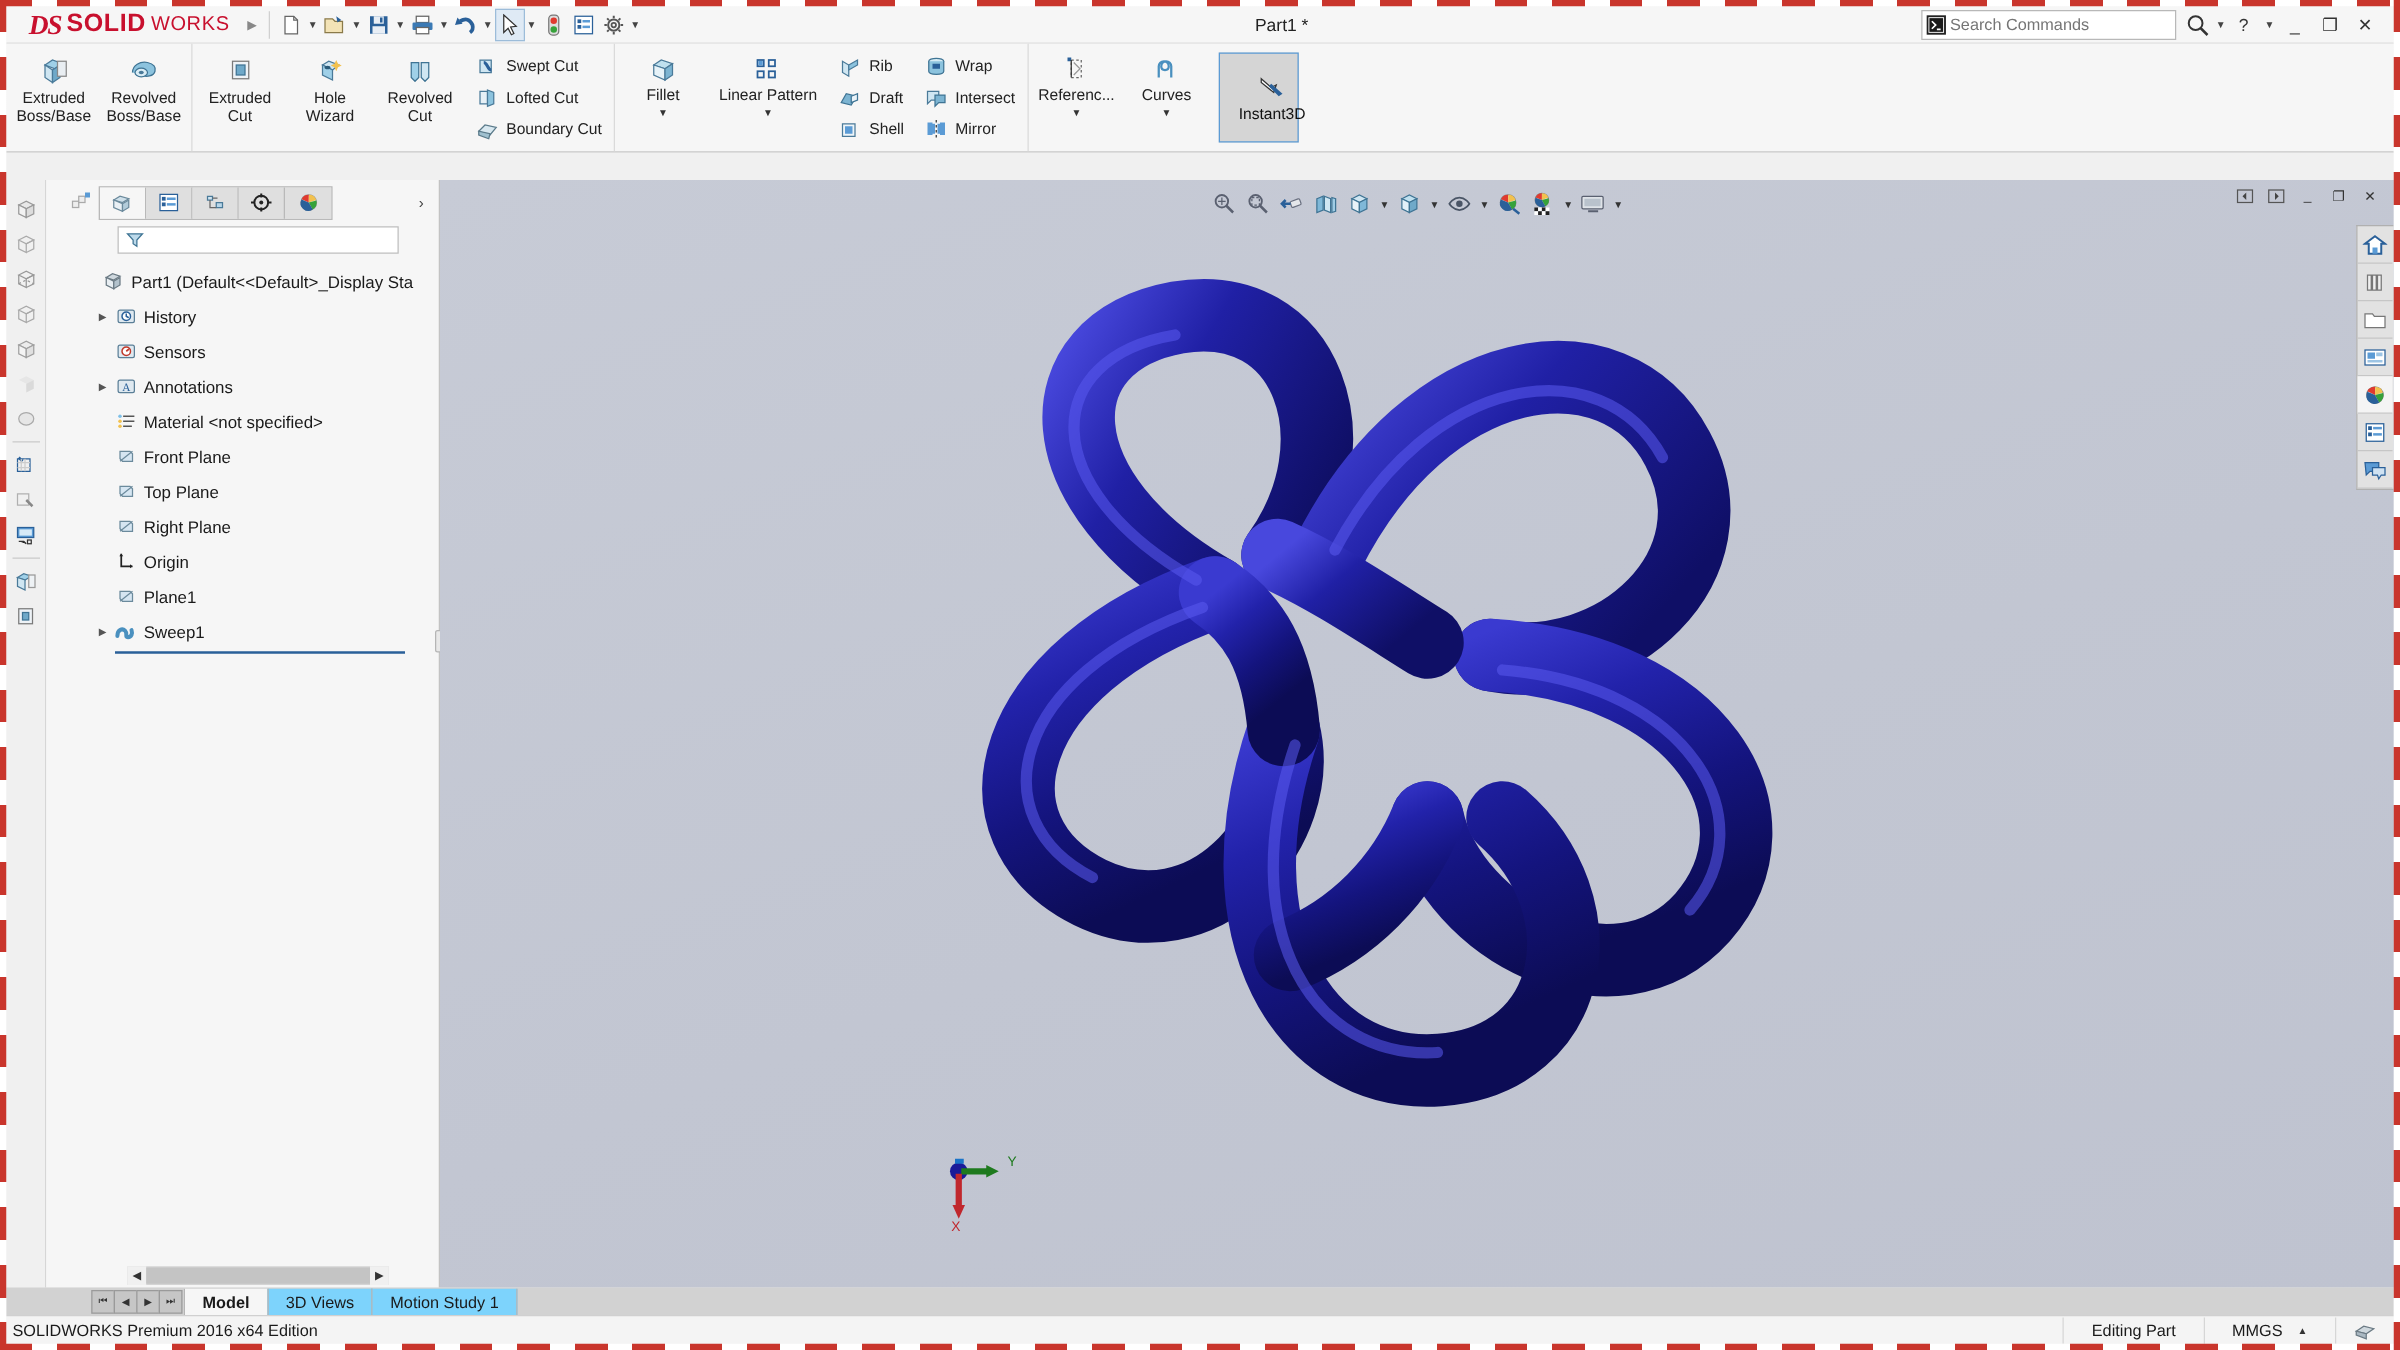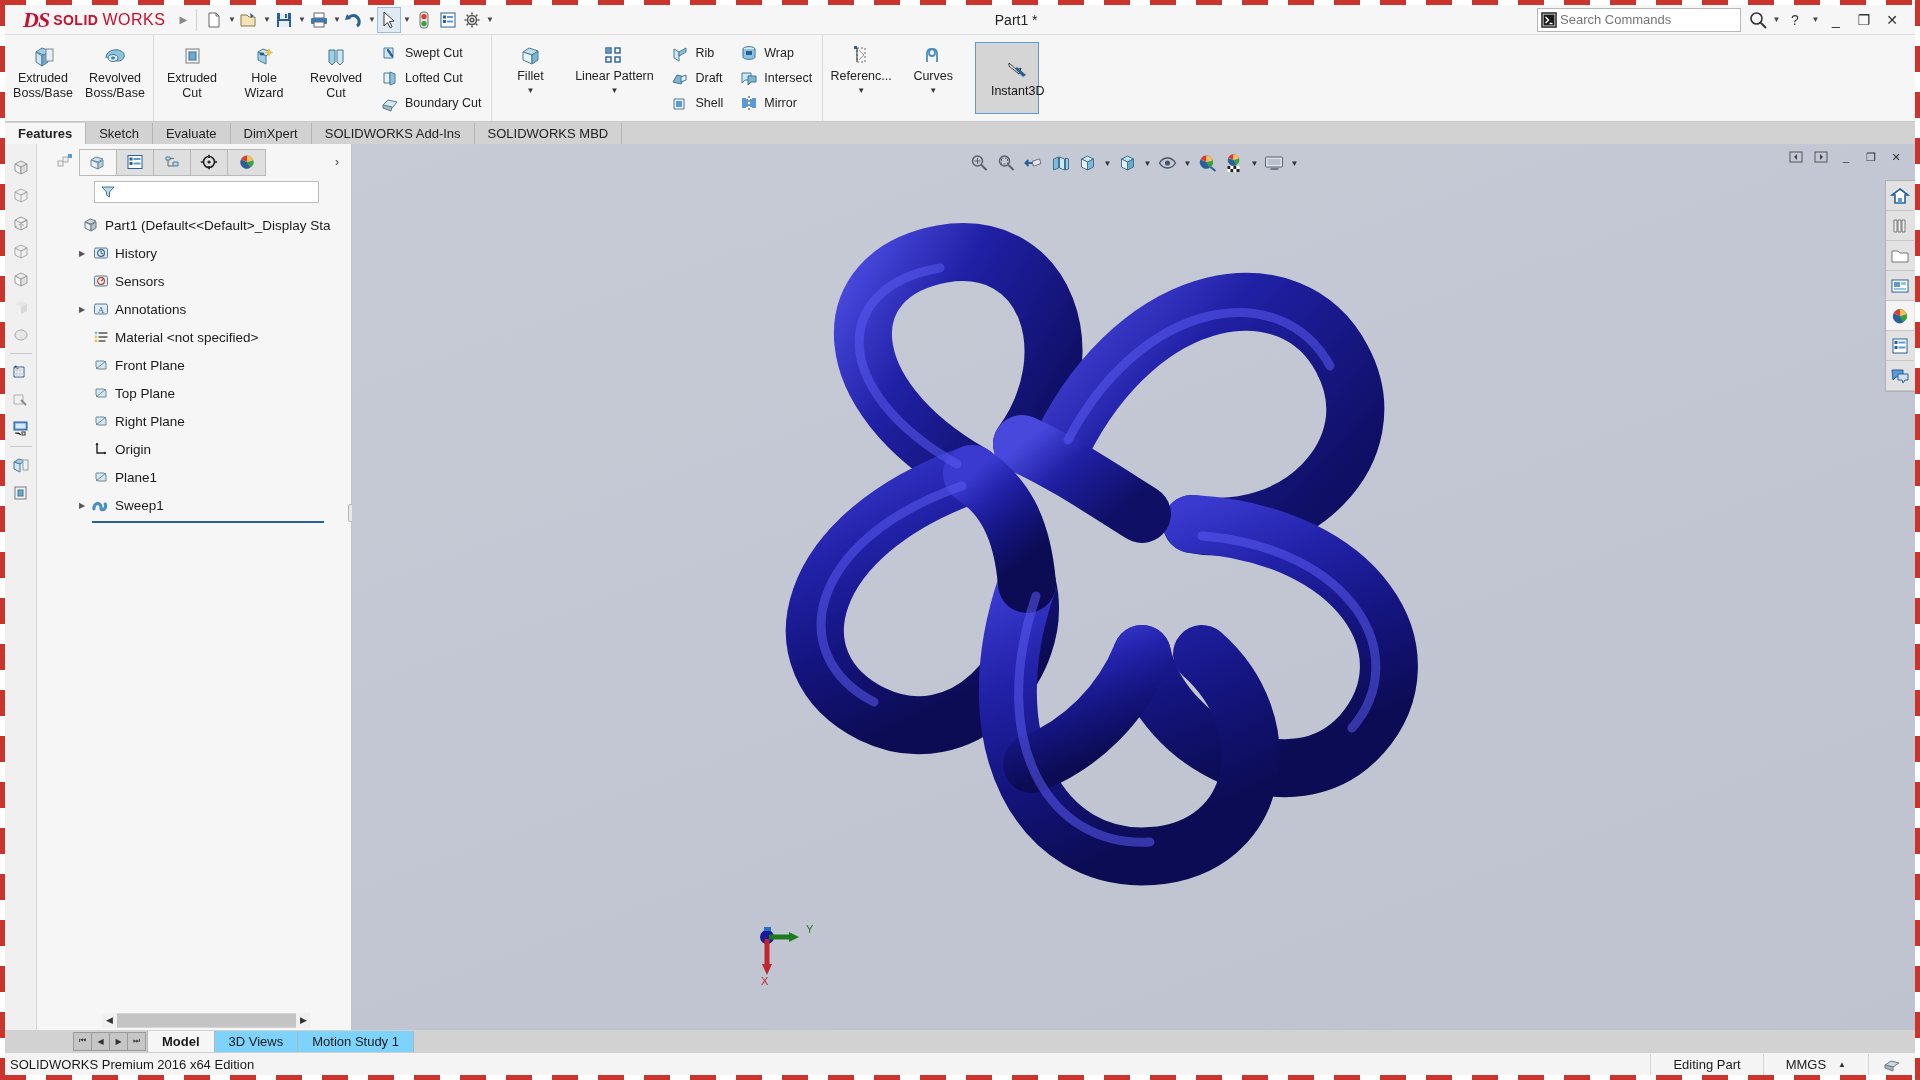--- a/index.html
+++ b/index.html
@@ -37,21 +37,21 @@
   .sw-logo {
     display: flex; align-items: center; height: 30px;
     padding: 0 10px 0 18px; gap: 4px;
   }
   .sw-logo .ds {
     color: #c8102e; font-size: 22px; font-weight: bold;
     font-style: italic; letter-spacing: -1px;
     font-family: "Liberation Serif", serif;
   }
   .sw-logo .solid {
-    color: #c8102e; font-size: 14px; font-weight: bold; letter-spacing: .5px;
+    color: #c8102e; font-size: 20px; font-weight: bold; letter-spacing: .5px;
   }
   .sw-logo .works {
     color: #c8102e; font-size: 16px; letter-spacing: .5px;
   }
   .tb-sep { width: 1px; height: 22px; background: #d0d0d0; margin: 0 5px; }
   .tb-arrow {
     width: 16px; height: 26px; display: flex;
     align-items: center; justify-content: center;
     color: #888; font-size: 10px;
   }
@@ -583,28 +583,20 @@
       <div class="instant3d">
         <svg width="30" height="22" viewBox="0 0 30 22">
             <path d="M6 4l8 7 4-2-2 6-10-8z" fill="#fff" stroke="#333"></path>
             <path d="M14 8l9 8-3 2-8-8z" fill="#2a6099"></path>
           </svg>
         <span class="lbl">Instant3D</span>
       </div>
     </div>
   </div>
 
-  <div class="rtabs">
-    <div class="rtab active">Features</div>
-    <div class="rtab">Sketch</div>
-    <div class="rtab">Evaluate</div>
-    <div class="rtab">DimXpert</div>
-    <div class="rtab">SOLIDWORKS Add-Ins</div>
-    <div class="rtab">SOLIDWORKS MBD</div>
-  </div>
 
   <div class="main">
 
     <div class="rail">
       <div class="rail-btn">
           <svg width="20" height="20" viewBox="0 0 20 20">
             <path d="M4 7l6-3 6 3-6 3z" fill="#e8e8e8" stroke="#999"></path>
             <path d="M4 7v7l6 3v-7z" fill="#f2f2f2" stroke="#999"></path>
             <path d="M10 10l6-3v7l-6 3z" fill="#dcdcdc" stroke="#999"></path>
           </svg>

